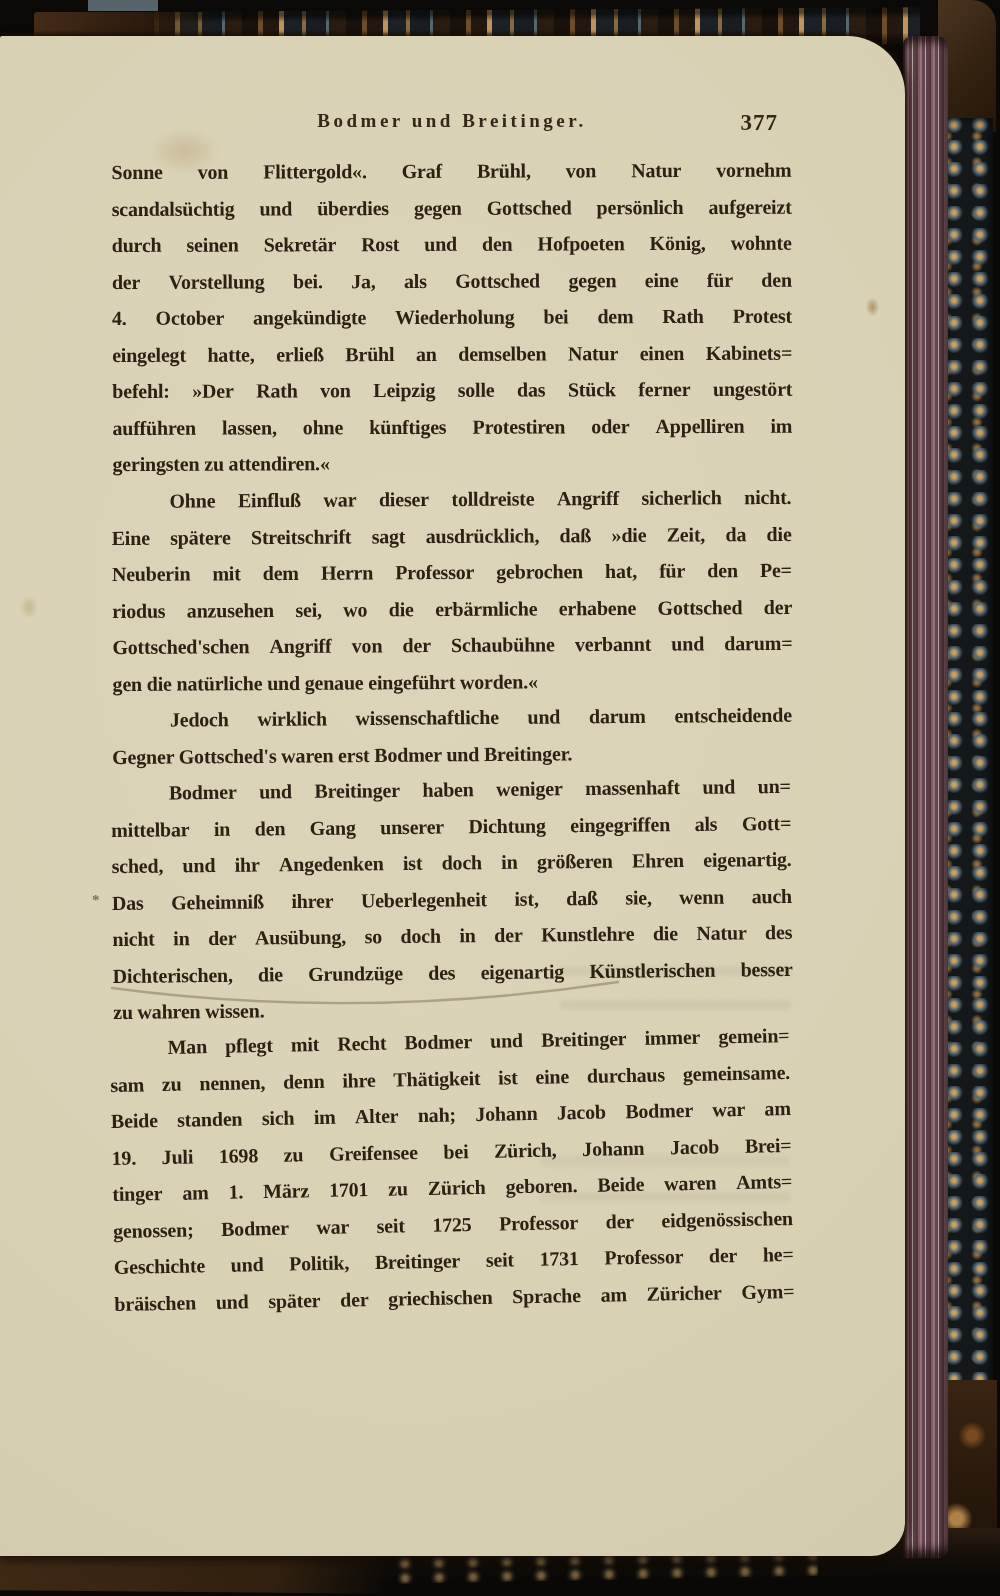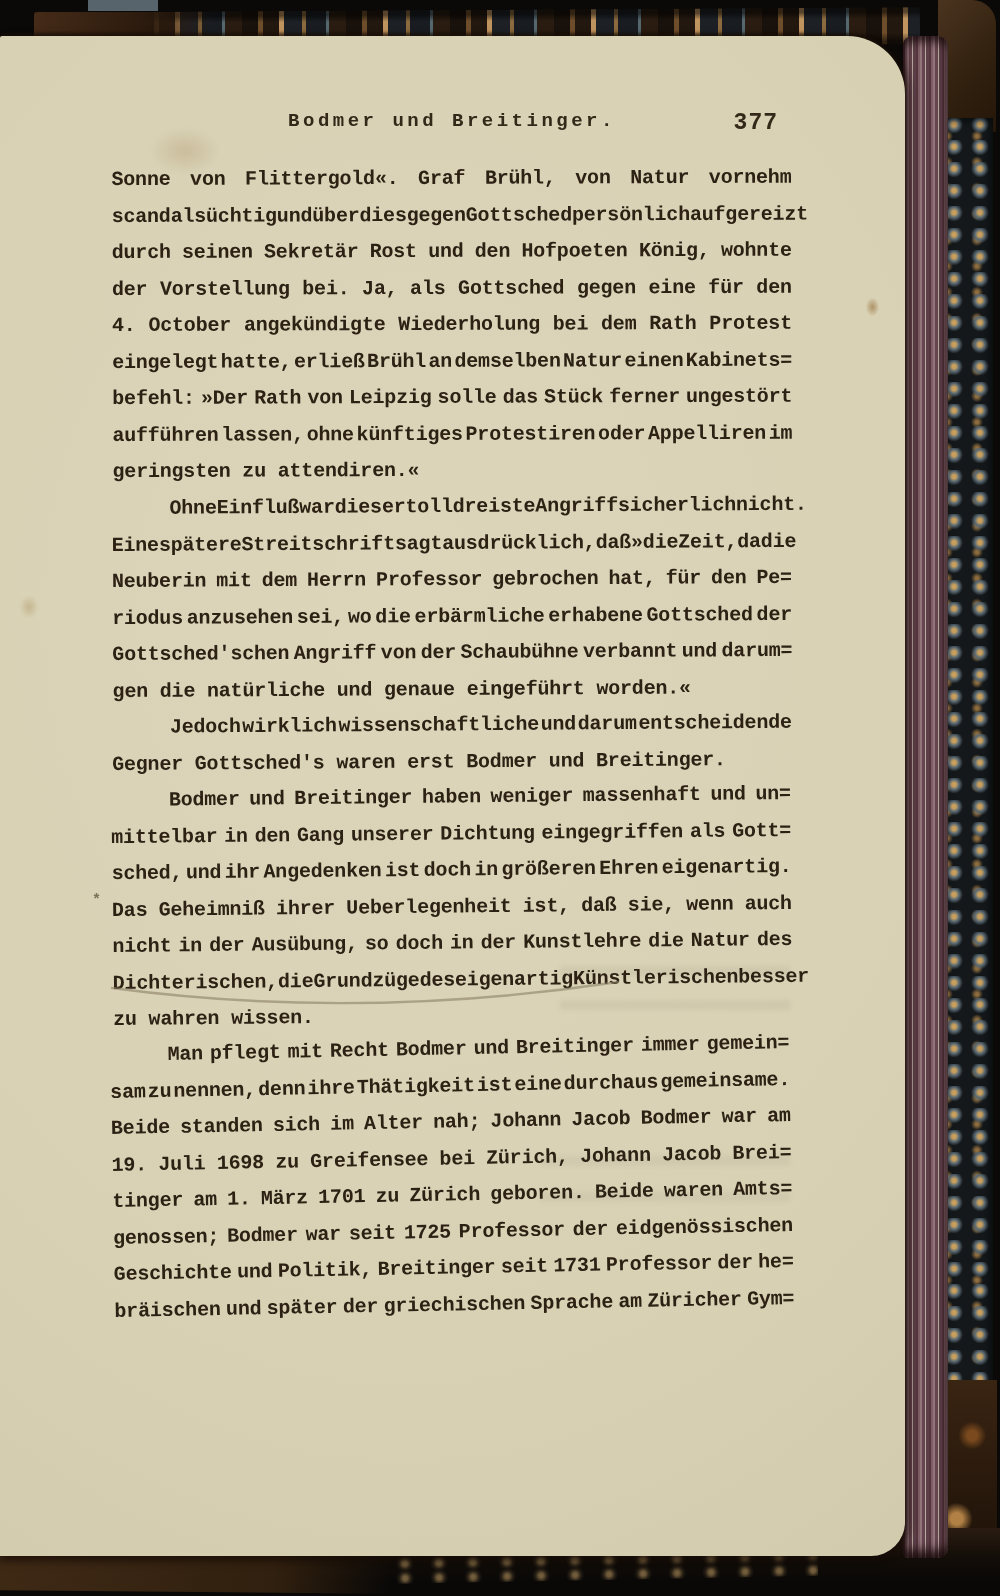--- a/index.html
+++ b/index.html
@@ -1,19 +1,19 @@
 <!DOCTYPE html>
 <html><head>
 <meta charset="utf-8">
 <style>
   html,body{margin:0;padding:0;}
   .screen{
     position:relative; width:1000px; height:1596px; overflow:hidden;
     background:#0a0908;
-    font-family:Liberation Mono, monospace;
+    font-family:Liberation Serif, serif;
   }
   .screen *{position:absolute;}
 
   
   .grey-patch{left:88px; top:0; width:70px; height:11px; background:#66747c; opacity:.85;}
   .marble-top{
     left:34px; top:10px; width:886px; height:37px;
     transform:rotate(-0.35deg);
     background:
       linear-gradient(180deg, rgba(0,0,0,.55) 0 12%, rgba(0,0,0,0) 30% 68%, rgba(0,0,0,.5) 90% 100%),
@@ -93,21 +93,21 @@
   .bleed-b{left:540px; top:1120px; width:250px; height:70px; opacity:.09; filter:blur(2px);
     background:repeating-linear-gradient(#7d7a6a 0 10px, rgba(0,0,0,0) 10px 36px);}
 
   
   .header-row{left:112px; top:74px; width:680px; height:30px; color:#342818;}
   .running-title{position:static; display:block; text-align:center;
     font-size:19px; font-weight:700; letter-spacing:3.5px;}
   .page-number{right:14px; top:0; font-size:23px; font-weight:700; letter-spacing:1px;}
 
   .text-block{left:112px; top:118px; width:680px; color:#2d2114;
-    font-size:20px; font-weight:700; letter-spacing:-0.2px;margin-top:8px;}
+    font-size:20px; font-weight:700; letter-spacing:-0.2px;}
   .paragraph{position:relative; transform-origin:0 50%;}
   .line{position:relative; display:flex; justify-content:space-between;
     line-height:36.5px; height:36.5px; white-space:nowrap;}
   .line span{position:static;}
   .line.last{display:block;}
   .line.indent{padding-left:58px;}
 
   .margin-mark{left:92px; top:856px; font-size:15px; color:rgba(95,80,55,.75); font-weight:700;}
   .pencil-underline{left:102px; top:938px; width:530px; height:40px; pointer-events:none;}
 </style>

